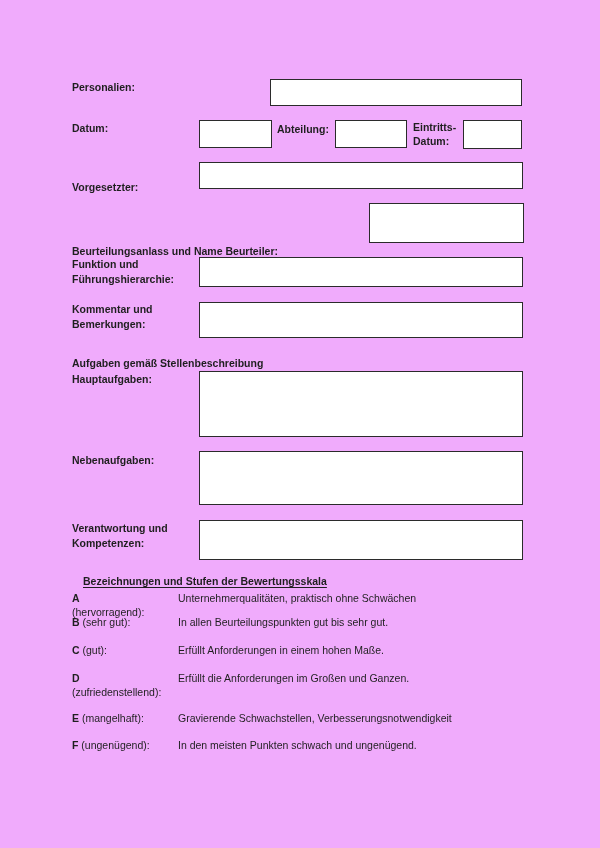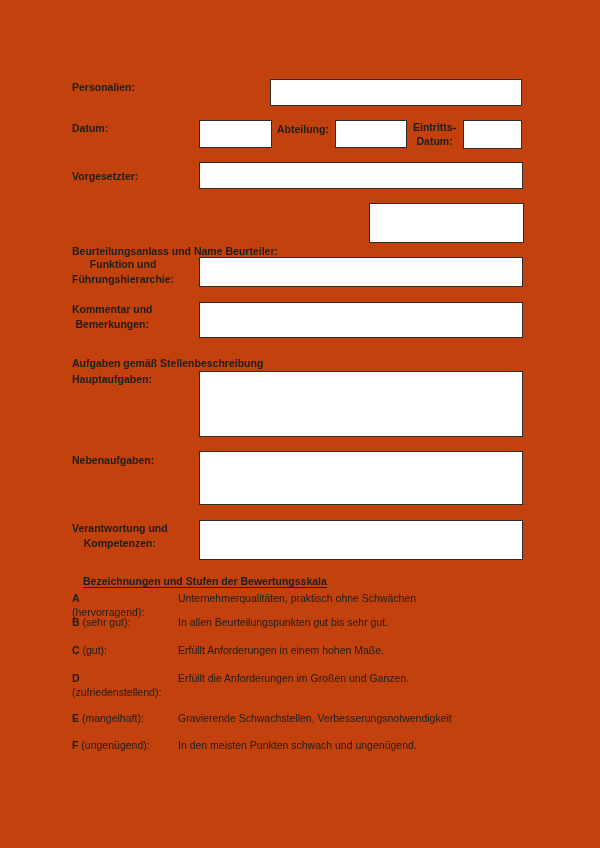--- a/index.html
+++ b/index.html
@@ -1,33 +1,33 @@
 <!DOCTYPE html>
 <html><head>
 <meta charset="utf-8">
 <style>
   * { margin: 0; padding: 0; box-sizing: border-box; }
   html, body { background: #ffffff; }
   .page {
     position: relative;
     width: 600px;
     height: 848px;
-    background: #c2410c;
+    background: #f0abfc;
     font-family: "Liberation Sans", sans-serif;
     color: #1f1f1f;
     overflow: hidden;
   }
   .lbl {
     position: absolute;
     font-size: 10.5px;
     font-weight: 700;
     line-height: 15px;
     white-space: nowrap;
   }
-  .lbl .line { display: block; text-align: center; }
+  .lbl .line { display: block; }
   .heading {
     position: absolute;
     font-size: 10.5px;
     font-weight: 700;
     line-height: 15px;
     white-space: nowrap;
   }
   .heading.underlined {
     text-decoration: underline;
     text-decoration-thickness: 1px;
@@ -75,21 +75,21 @@
   <div class="lbl" style="left:72px; top:121px;">Datum:</div>
   <input class="box" style="left: 199px; top: 120px; width: 73px; height: 28px;" value="">
   <div class="lbl" style="left:277px; top:122px;">Abteilung:</div>
   <input class="box" style="left: 335px; top: 120px; width: 72px; height: 28px;" value="">
   <div class="lbl" style="left:413px; top:120px; line-height:14px;">
     <span class="line">Eintritts-</span>
     <span class="line">Datum:</span>
   </div>
   <input class="box" style="left: 463px; top: 120px; width: 59px; height: 29px;" value="">
 
-  <div class="lbl" style="left:72px; top:169px;">Vorgesetzter:</div>
+  <div class="lbl" style="left:72px; top:180px;">Vorgesetzter:</div>
   <textarea class="box" style="left: 199px; top: 162px; width: 324px; height: 27px;" value=""></textarea>
 
   <div class="lbl" style="left:72px; top:204px;margin-top:40px;">Beurteilungsanlass und Name Beurteiler:</div>
   <textarea class="box" style="left: 369px; top: 203px; width: 155px; height: 40px;" value=""></textarea>
 
   <div class="lbl" style="left:72px; top:257px;">
     <span class="line">Funktion und</span>
     <span class="line">Führungshierarchie:</span>
   </div>
   <textarea class="box" style="left: 199px; top: 257px; width: 324px; height: 30px;" value=""></textarea>

